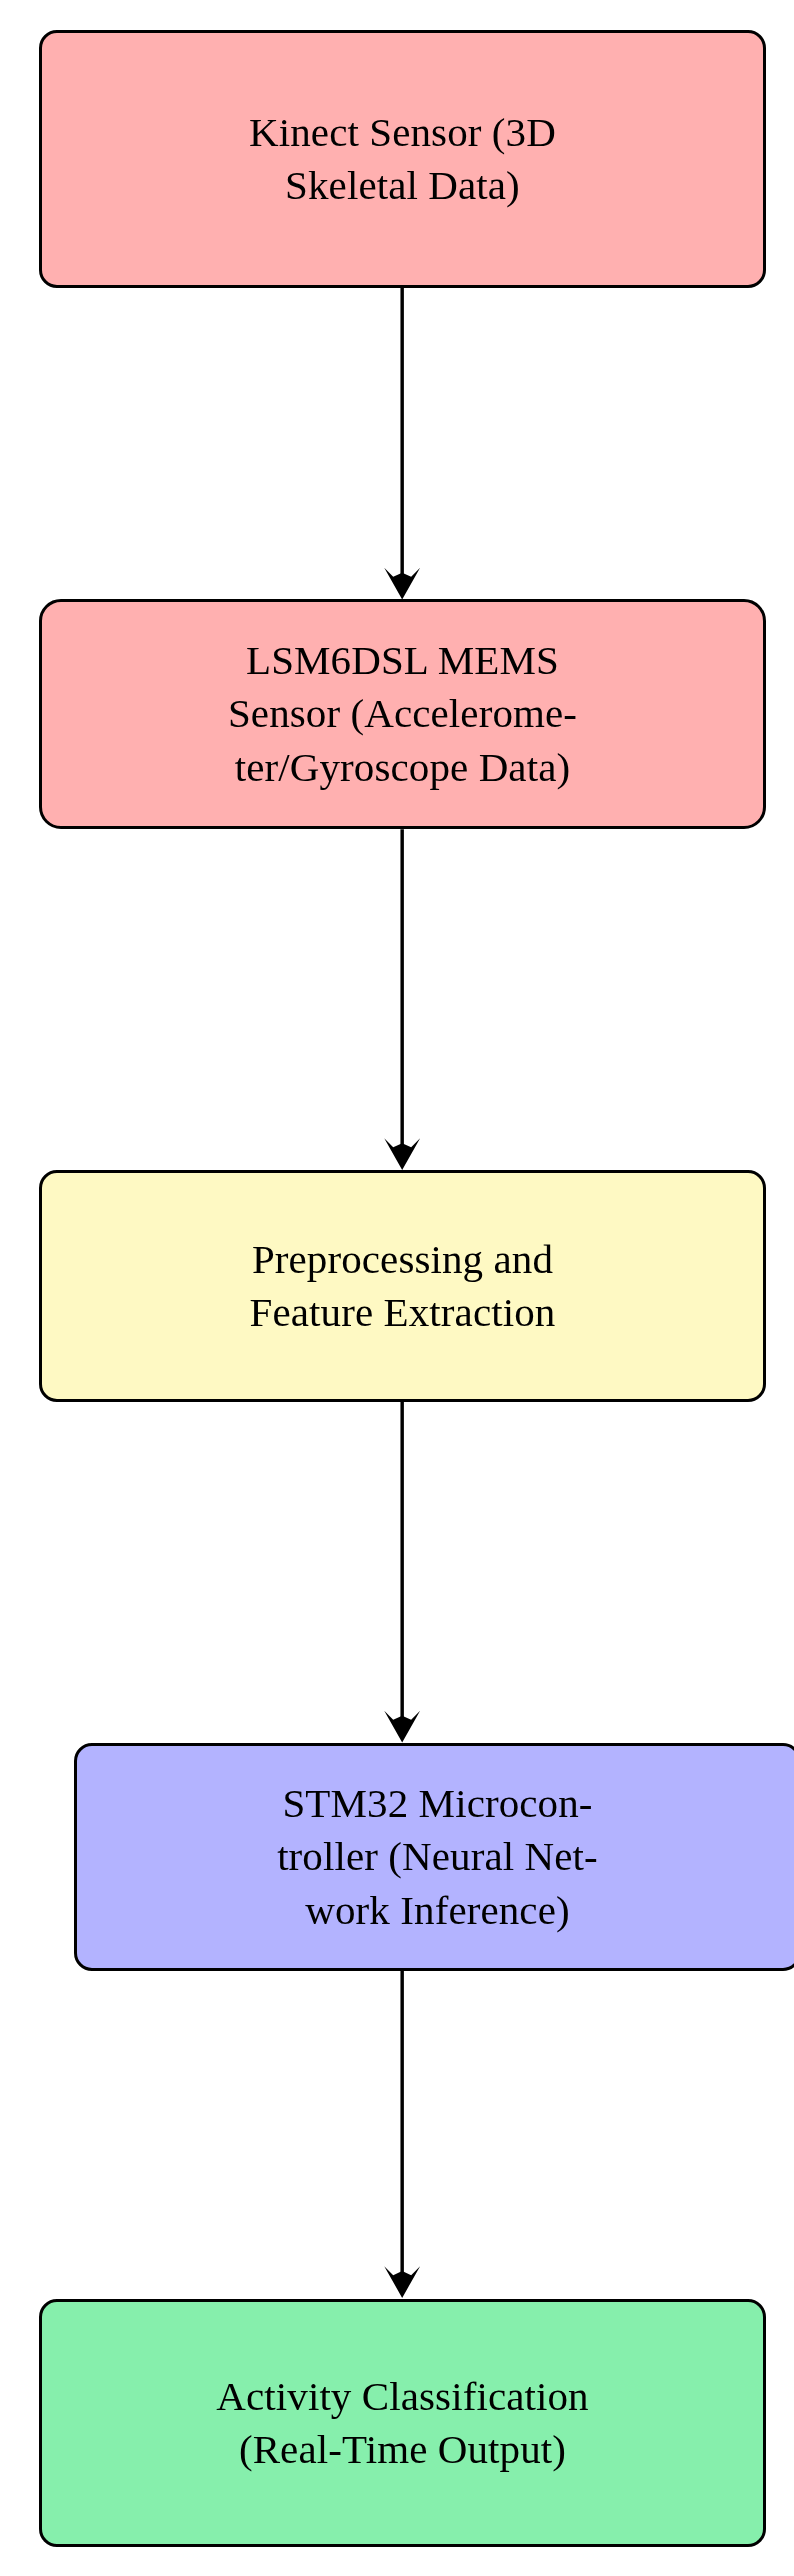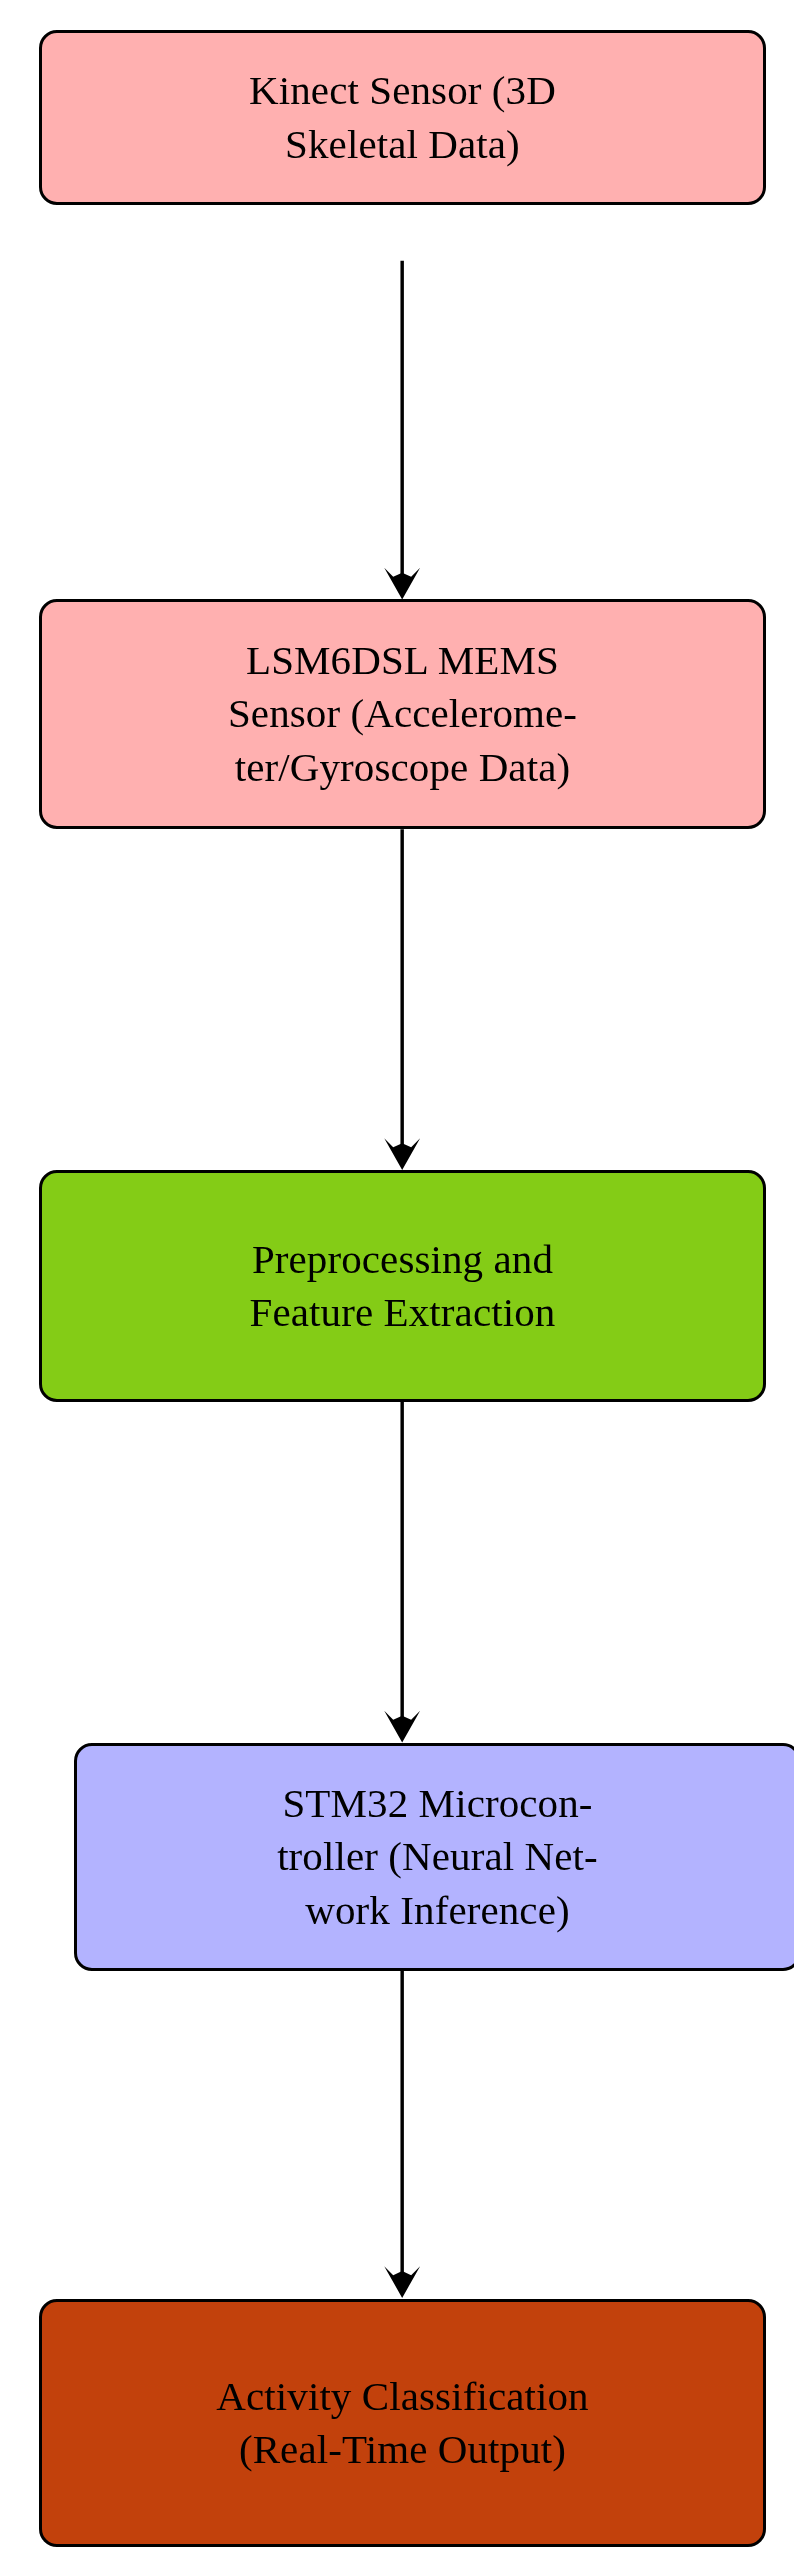--- a/index.html
+++ b/index.html
@@ -70,37 +70,37 @@
       <g>
         <line class="edge-line" x1="583" y1="2031" x2="583" y2="2489" stroke="#000000"></line>
         <path class="edge-head" fill="#000000" d="M 583 2525 L 557 2479 L 570 2492 L 583 2486.15 L 596 2492 L 609 2479 Z"></path>
       </g>
       <g>
         <line class="edge-line" x1="583" y1="2856" x2="583" y2="3294" stroke="#000000"></line>
         <path class="edge-head" fill="#000000" d="M 583 3330 L 557 3284 L 570 3297 L 583 3291.15 L 596 3297 L 609 3284 Z"></path>
       </g>
     </svg>
   <div id="nodes">
-      <div class="node" style="left: 39px; top: 30px; width: 727px; height: 175px; background: rgb(255, 176, 176); border-color: rgb(0, 0, 0);">
+      <div class="node" style="left: 39px; top: 30px; width: 727px; height: 258px; background: rgb(255, 176, 176); border-color: rgb(0, 0, 0);">
         <div class="node-label" style="color: rgb(0, 0, 0);">Kinect Sensor (3D
 Skeletal Data)</div>
       </div>
-      <div class="node" style="left: 39px; top: 599px; width: 727px; height: 230px; background: rgb(255, 176, 176); border-color: rgb(0, 0, 0);">
+      <div class="node" style="left: 39px; top: 599px; width: 727px; height: 230px; background: rgb(255, 176, 176); border-color: rgb(0, 0, 0); border-radius: 22px;">
         <div class="node-label" style="color: rgb(0, 0, 0);">LSM6DSL MEMS
 Sensor (Accelerome-
 ter/Gyroscope Data)</div>
       </div>
-      <div class="node" style="left: 39px; top: 1170px; width: 727px; height: 232px; background: #84cc16; border-color: rgb(0, 0, 0);">
+      <div class="node" style="left: 39px; top: 1170px; width: 727px; height: 232px; background: #fef9c3; border-color: rgb(0, 0, 0);">
         <div class="node-label" style="color: rgb(0, 0, 0);">Preprocessing and
 Feature Extraction</div>
       </div>
       <div class="node" style="left: 39px; top: 1743px; width: 727px; height: 228px; background: rgb(179, 179, 255); border-color: rgb(0, 0, 0); margin-left: 35px;">
         <div class="node-label" style="color: rgb(0, 0, 0);">STM32 Microcon-
 troller (Neural Net-
 work Inference)</div>
       </div>
-      <div class="node" style="left: 39px; top: 2299px; width: 727px; height: 248px; background: #c2410c; border-color: rgb(0, 0, 0);">
+      <div class="node" style="left: 39px; top: 2299px; width: 727px; height: 248px; background: #86efac; border-color: rgb(0, 0, 0);">
         <div class="node-label" style="color: rgb(0, 0, 0);">Activity Classification
 (Real-Time Output)</div>
       </div>
     </div>
 </div>
 
 
 </body></html>

